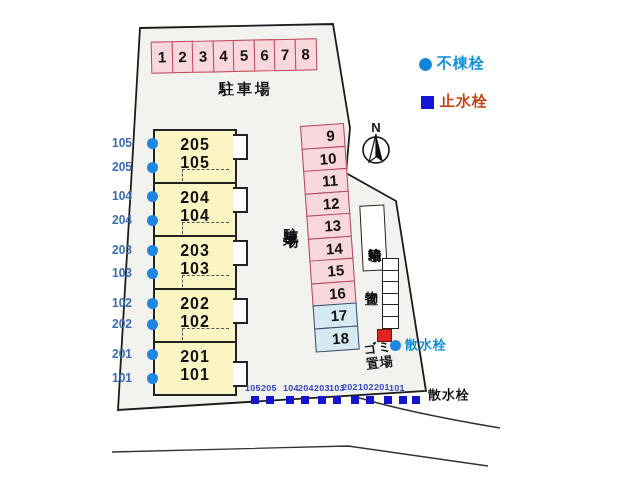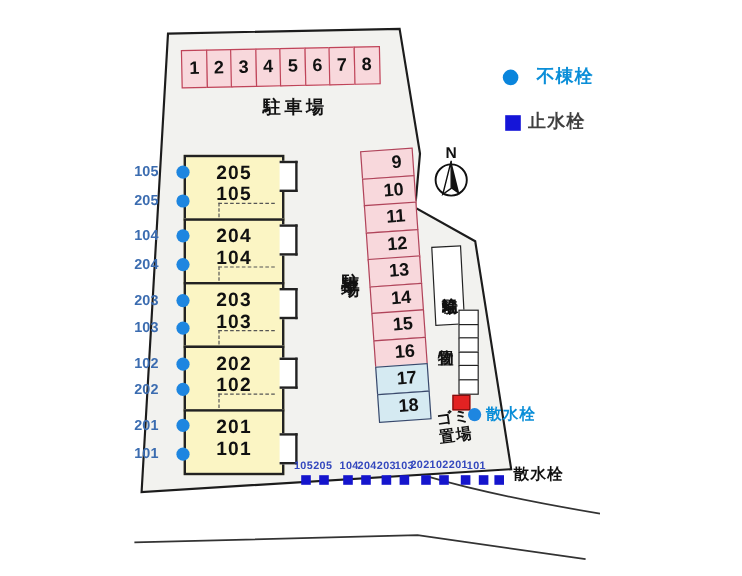--- a/index.html
+++ b/index.html
@@ -173,23 +173,23 @@
   <div id="garbage-marker"></div>
   <div id="garbage-label">
     <div>ゴミ</div>
     <div>置場</div>
   </div>
 
   <div id="sprk-mid-dot"></div>
   <div id="sprk-mid-label">散水栓</div>
 
   <div class="legend-circle"></div>
-  <div class="legend-text" style="left:447px;top:54px;color:#0a8ed8">不棟栓</div>
+  <div class="legend-text" style="left:437px;top:54px;color:#0a8ed8">不棟栓</div>
   <div class="legend-square"></div>
-  <div class="legend-text" style="left:440px;top:92px;color:#404040">止水栓</div>
+  <div class="legend-text" style="left:440px;top:92px;color:#c2410c">止水栓</div>
 
   <div class="blabel" style="left:245px">105</div>
   <div class="blabel" style="left:261px">205</div>
   <div class="blabel" style="left:283px">104</div>
   <div class="blabel" style="left:298px">204</div>
   <div class="blabel" style="left:314px">203</div>
   <div class="blabel" style="left:329px">103</div>
   <div class="blabel" style="left:342px;top:382px">202</div>
   <div class="blabel" style="left:358px;top:382px">102</div>
   <div class="blabel" style="left:374px;top:382px">201</div>

